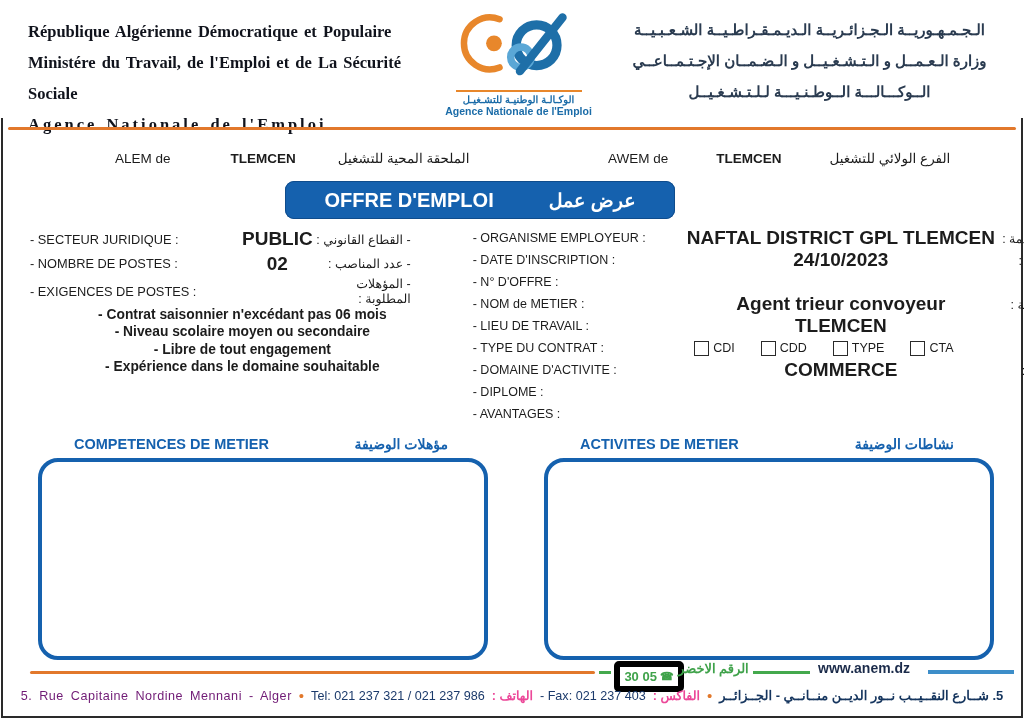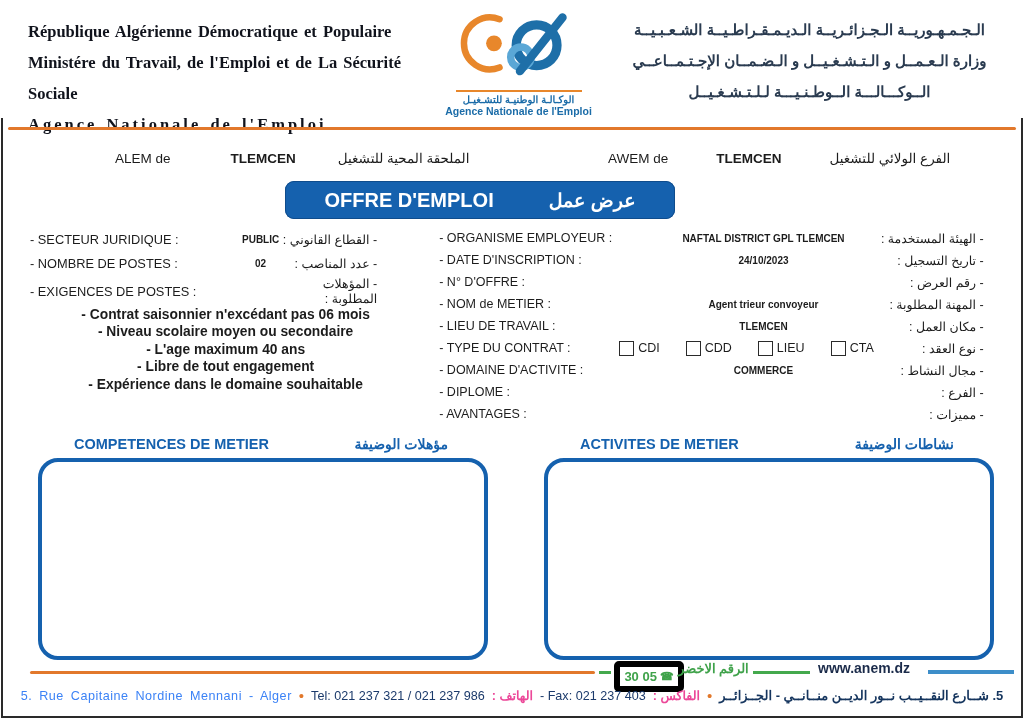--- a/index.html
+++ b/index.html
@@ -39,21 +39,21 @@
           gap:55px;font-weight:bold;font-size:20px;box-shadow:0 0 0 1px #0f4c8c inset;}
   .banner .b-ar-t{font-size:19px;direction:rtl;}
 
   
   .fields{position:absolute;top:227px;left:30px;right:26px;display:flex;}
   .f-left{width:455px;}
   .f-right{flex:1;margin-left:12px;}
   .frow{display:grid;align-items:center;}
   .f-left .frow{grid-template-columns:178px 1fr 148px;height:24.5px;font-size:12.8px;}
   .f-right .frow{grid-template-columns:180px 1fr 152px;height:22px;font-size:12.5px;}
-  .f-val{text-align:center;font-weight:bold;font-size:10px;white-space:nowrap;padding-left:34px;}
+  .f-val{text-align:center;font-weight:bold;font-size:19px;white-space:nowrap;padding-left:34px;}
   .f-ar{direction:rtl;font-size:12.5px;text-align:right;}
   .f-left .f-ar{padding-right:50px;}
   .f-right .f-ar{padding-right:42px;}
   .reqs{margin-top:5px;text-align:center;font-weight:bold;font-size:13.8px;line-height:17.5px;padding-right:6px;}
   .cbx-wrap{display:flex;justify-content:center;gap:26px;align-items:flex-start;}
   .cbx-item{display:flex;align-items:center;font-size:12.5px;font-weight:normal;}
   .cbx{width:13px;height:13px;border:1.6px solid #2a2a2a;display:inline-block;margin-right:4px;background:#fff;}
 
   
   .boxes{position:absolute;top:433px;left:38px;right:30px;display:flex;gap:56px;}
@@ -71,21 +71,21 @@
          color:#3FA24A;font-weight:bold;font-size:13px;background:#fff;}
   .badge .ph{font-size:11px;line-height:1;}
   .bb-glabel{position:absolute;top:661px;left:678px;color:#3FA24A;font-weight:bold;font-size:13px;direction:rtl;}
   .bb-gdash2{position:absolute;top:671px;left:753px;width:57px;height:3px;background:#44A94D;}
   .bb-site{position:absolute;top:660px;left:818px;font-weight:bold;font-size:14px;color:#1B2B4A;}
   .bb-blue{position:absolute;top:670px;left:928px;width:86px;height:4px;background:#3D8EC9;}
 
   
   .footer{position:absolute;top:688px;left:16px;right:16px;display:flex;justify-content:center;
           align-items:center;gap:7px;font-size:12.6px;white-space:nowrap;}
-  .ft-fr{color:#3b82f6;letter-spacing:.5px;word-spacing:3px;}
+  .ft-fr{color:#701a75;letter-spacing:.5px;word-spacing:3px;}
   .ft-dot{color:#E2782B;font-size:15px;line-height:1;}
   .ft-tel{color:#1b3a6b;}
   .ft-ar{color:#ec4899;font-weight:bold;direction:rtl;}
   .ft-araddr{color:#15355E;font-weight:bold;direction:rtl;font-size:13px;}
 </style>
 </head>
 <body>
 
 <div class="page">
 
@@ -149,21 +149,20 @@
         <span class="f-ar">- عدد المناصب :</span>
       </div>
       <div class="frow">
         <span>- EXIGENCES DE POSTES :</span>
         <span class="f-val"></span>
         <span class="f-ar">- المؤهلات المطلوبة :</span>
       </div>
       <div class="reqs">
         <div>- Contrat saisonnier n'excédant pas 06 mois</div>
         <div>- Niveau scolaire moyen ou secondaire</div>
-        <div>- L'age maximum 40 ans</div>
         <div>- Libre de tout engagement</div>
         <div>- Expérience dans le domaine souhaitable</div>
       </div>
     </div>
 
     <div class="f-right">
       <div class="frow">
         <span>- ORGANISME EMPLOYEUR :</span>
         <span class="f-val">NAFTAL DISTRICT GPL TLEMCEN</span>
         <span class="f-ar">- الهيئة المستخدمة :</span>
@@ -194,21 +193,21 @@
           <span class="cbx-item">
               <span class="cbx"></span>
               <span>CDI</span>
             </span>
           <span class="cbx-item">
               <span class="cbx"></span>
               <span>CDD</span>
             </span>
           <span class="cbx-item">
               <span class="cbx"></span>
-              <span>LIEU</span>
+              <span>TYPE</span>
             </span>
           <span class="cbx-item">
               <span class="cbx"></span>
               <span>CTA</span>
             </span>
         </span>
         <span class="f-ar">- نوع العقد :</span>
       </div>
       <div class="frow">
         <span>- DOMAINE D'ACTIVITE :</span>

